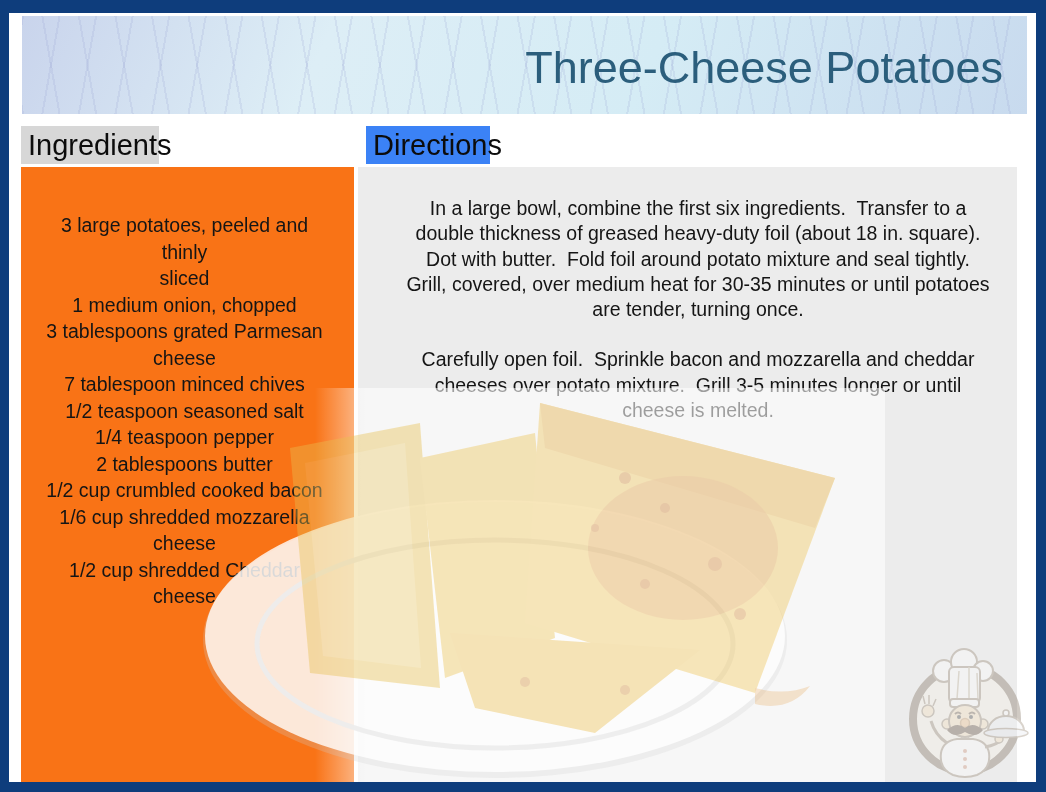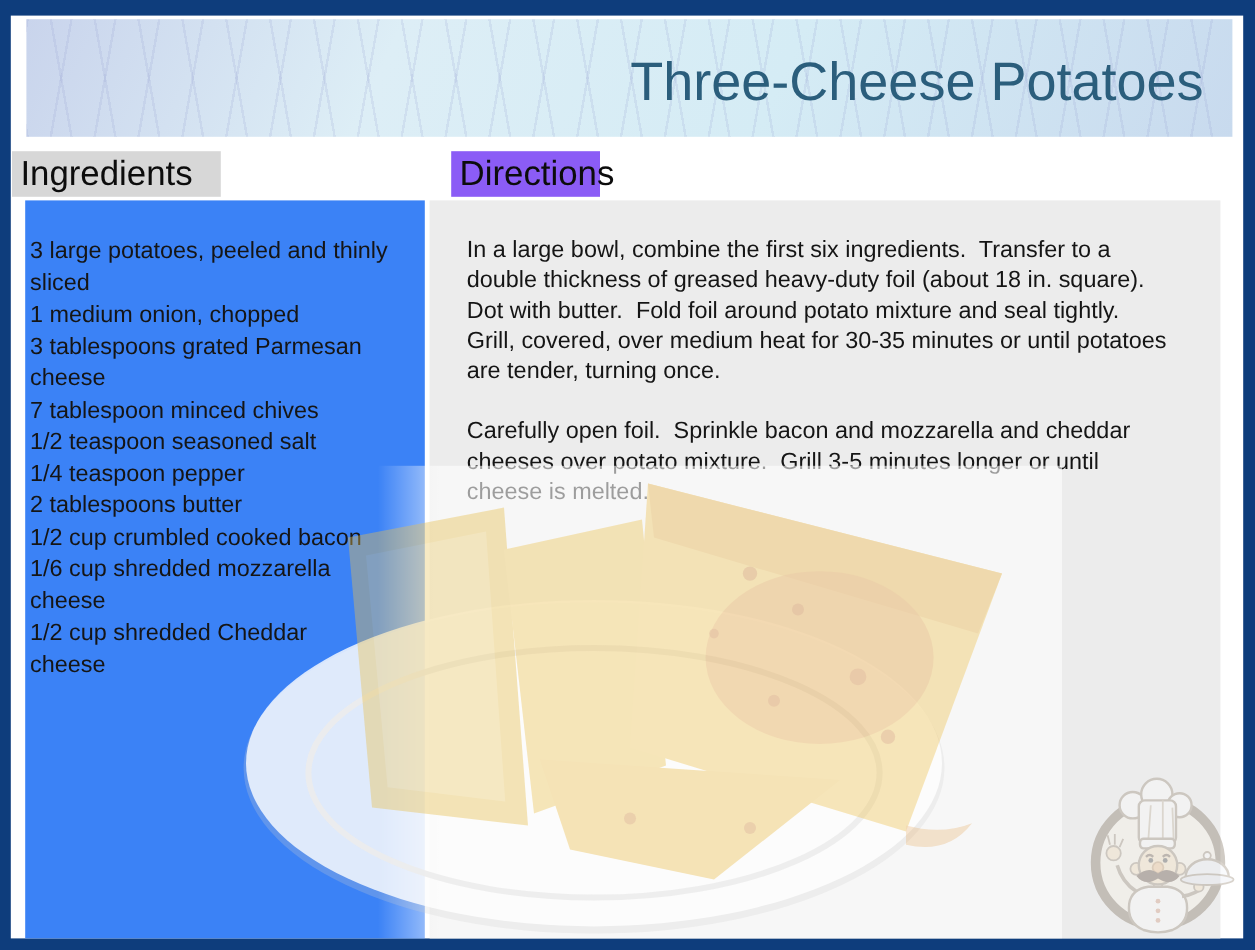--- a/index.html
+++ b/index.html
@@ -1,44 +1,44 @@
 <!DOCTYPE html>
 <html><head>
 <meta charset="utf-8">
 <style>
   html,body{margin:0;padding:0;}
   body{font-family:"Liberation Sans","DejaVu Sans",sans-serif;}
-  .page{position:relative;width:1046px;height:792px;background:#0E3D7C;overflow:hidden;}
+  .page{position:relative;width:1046px;height:792px;background:#0E3D7C;overflow:hidden;text-align:center;}
   .inner{position:absolute;left:9px;top:13px;width:1027px;height:769px;background:#ffffff;}
 
   
   .banner{
     position:absolute;left:13px;top:3px;width:1005px;height:98px;
     background:
       repeating-linear-gradient(100deg, rgba(148,158,208,0.18) 0 2px, rgba(255,255,255,0) 2px 36px),
       repeating-linear-gradient(80deg, rgba(148,158,208,0.18) 0 2px, rgba(255,255,255,0) 2px 36px),
       linear-gradient(115deg,#c9d4ec 0%,#ddeef6 30%,#d5ecf5 62%,#c8daee 100%);
     display:flex;align-items:center;justify-content:flex-end;
   }
   .banner h1{
     margin:0;padding:6px 24px 0 0;
     font-size:45px;font-weight:400;letter-spacing:0px;color:#2B5E7C;
   }
 
   
   .heading-box{position:absolute;top:113px;height:38px;background:#D7D7D7;}
-  .heading-box.ing{left:1px;width:174px;}
-  .heading-box.dir{left:357px;width:124px;background:#8b5cf6;margin-left:10px;}
+  .heading-box.ing{left:12px;width:138px;}
+  .heading-box.dir{left:357px;width:124px;background:#3b82f6;}
   .heading-box .heading-text{
     display:block;padding:1px 0 0 7px;font-size:29px;color:#0c0c0c;line-height:36px;white-space:nowrap;
   }
 
   
   .panel{position:absolute;top:154px;height:615px;color:#151515;}
-  .panel.ing{left:12px;width:333px;background:#3b82f6;padding:0;box-sizing:border-box;}
+  .panel.ing{left:12px;width:333px;background:#f97316;padding:16px;box-sizing:border-box;}
   .panel.dir{left:349px;width:659px;background:#ECECEC;box-sizing:border-box;}
   .ing-list{padding:29px 10px 0 4px;font-size:19.5px;line-height:26.5px;}
   .ing-item{white-space:pre-wrap;}
   .dir-body{padding:29px 10px 0 19px;font-size:19.5px;line-height:25.3px;}
   .dir-par{white-space:pre-wrap;margin:0 0 25px 12px;}
 
   
   .food-photo{position:absolute;left:186px;top:375px;width:690px;height:394px;pointer-events:none;}
   .food-photo svg{display:block;width:100%;height:100%;}
 

